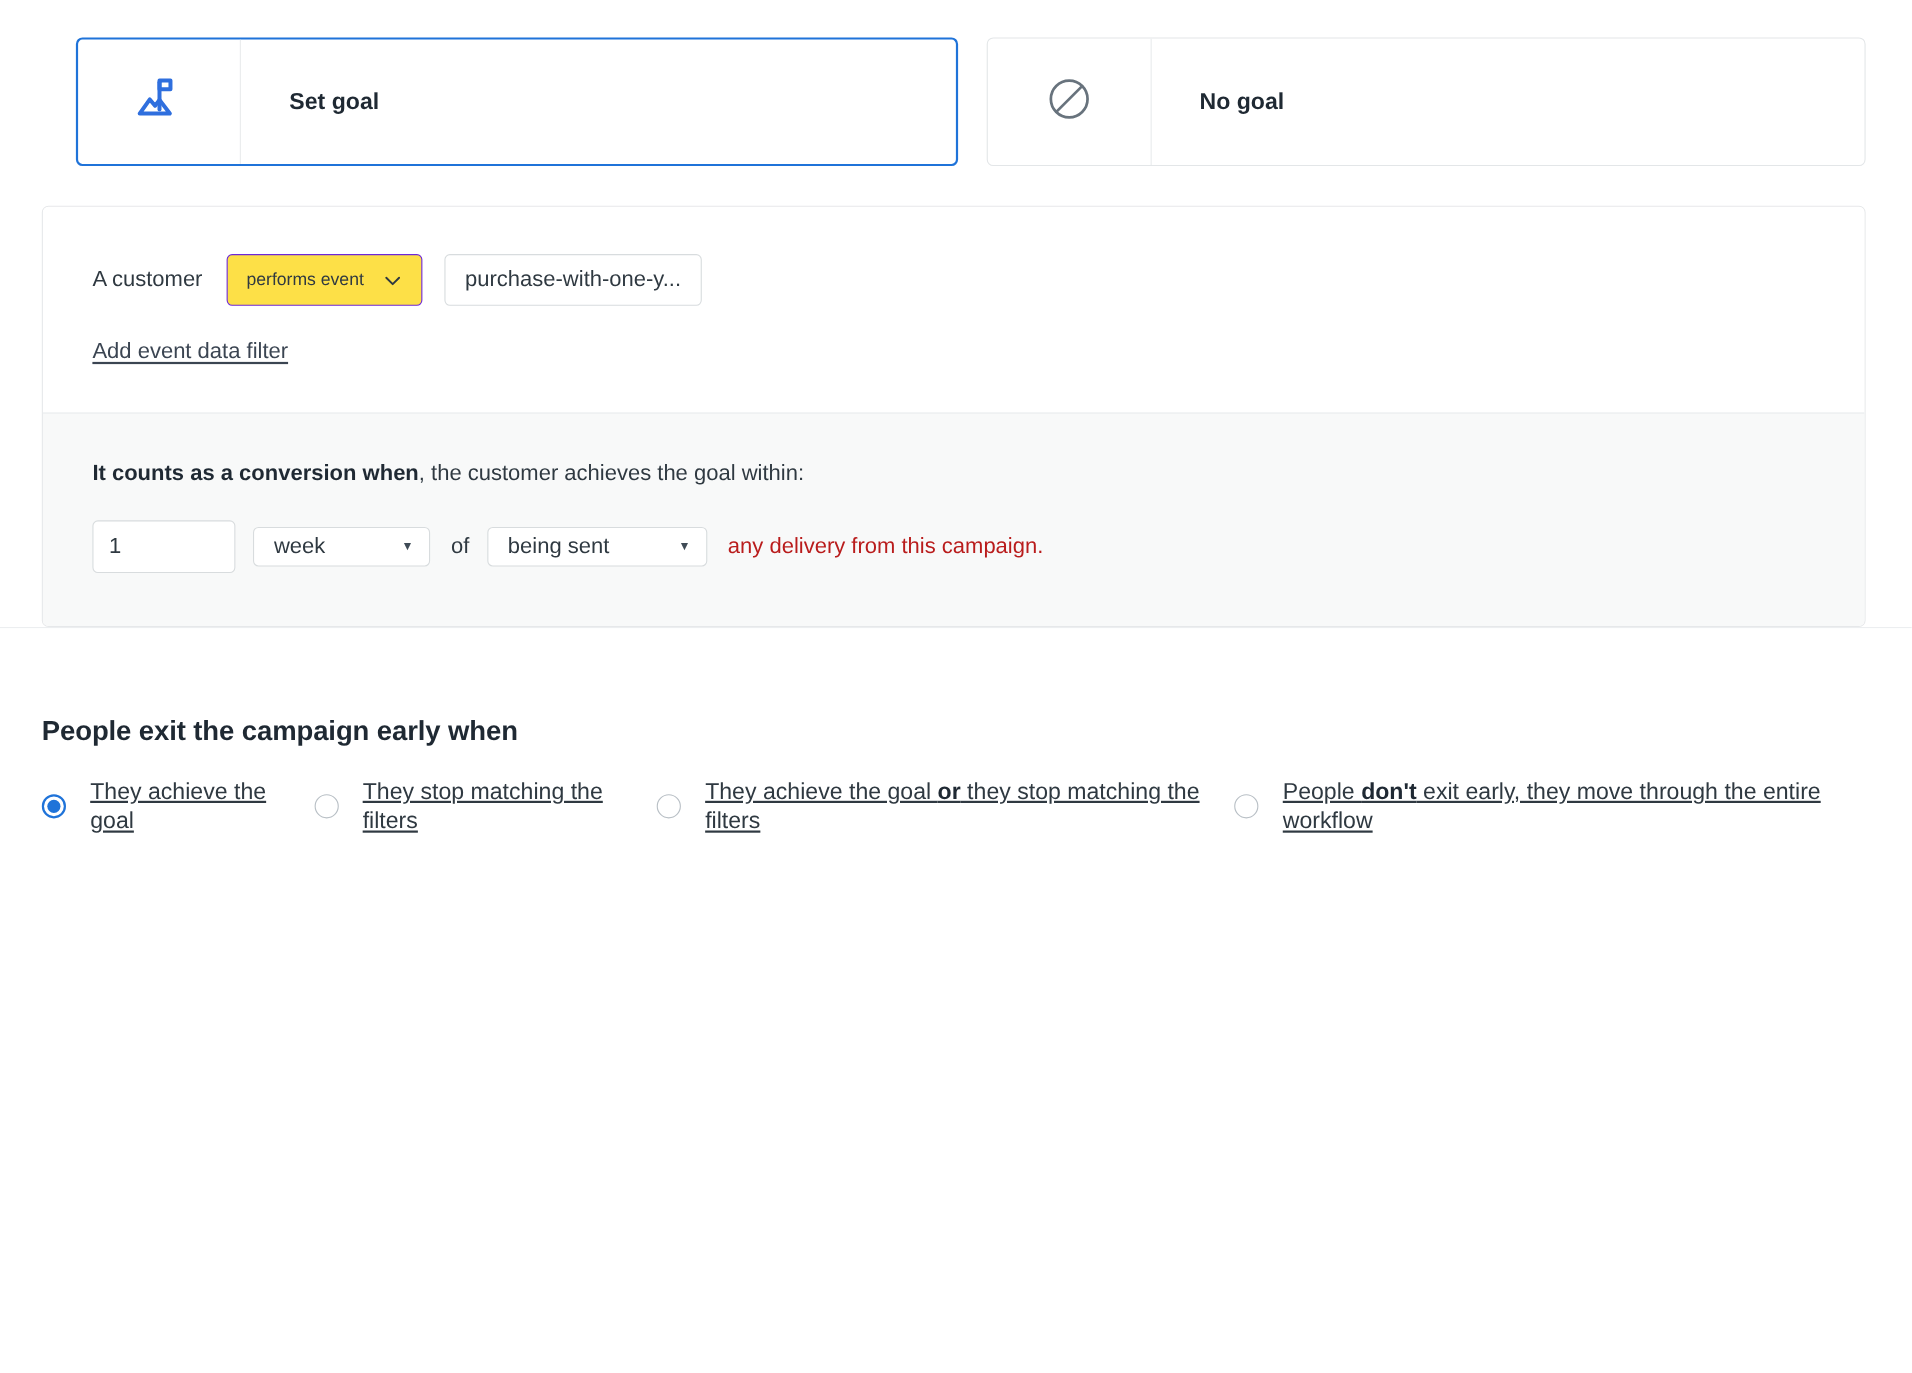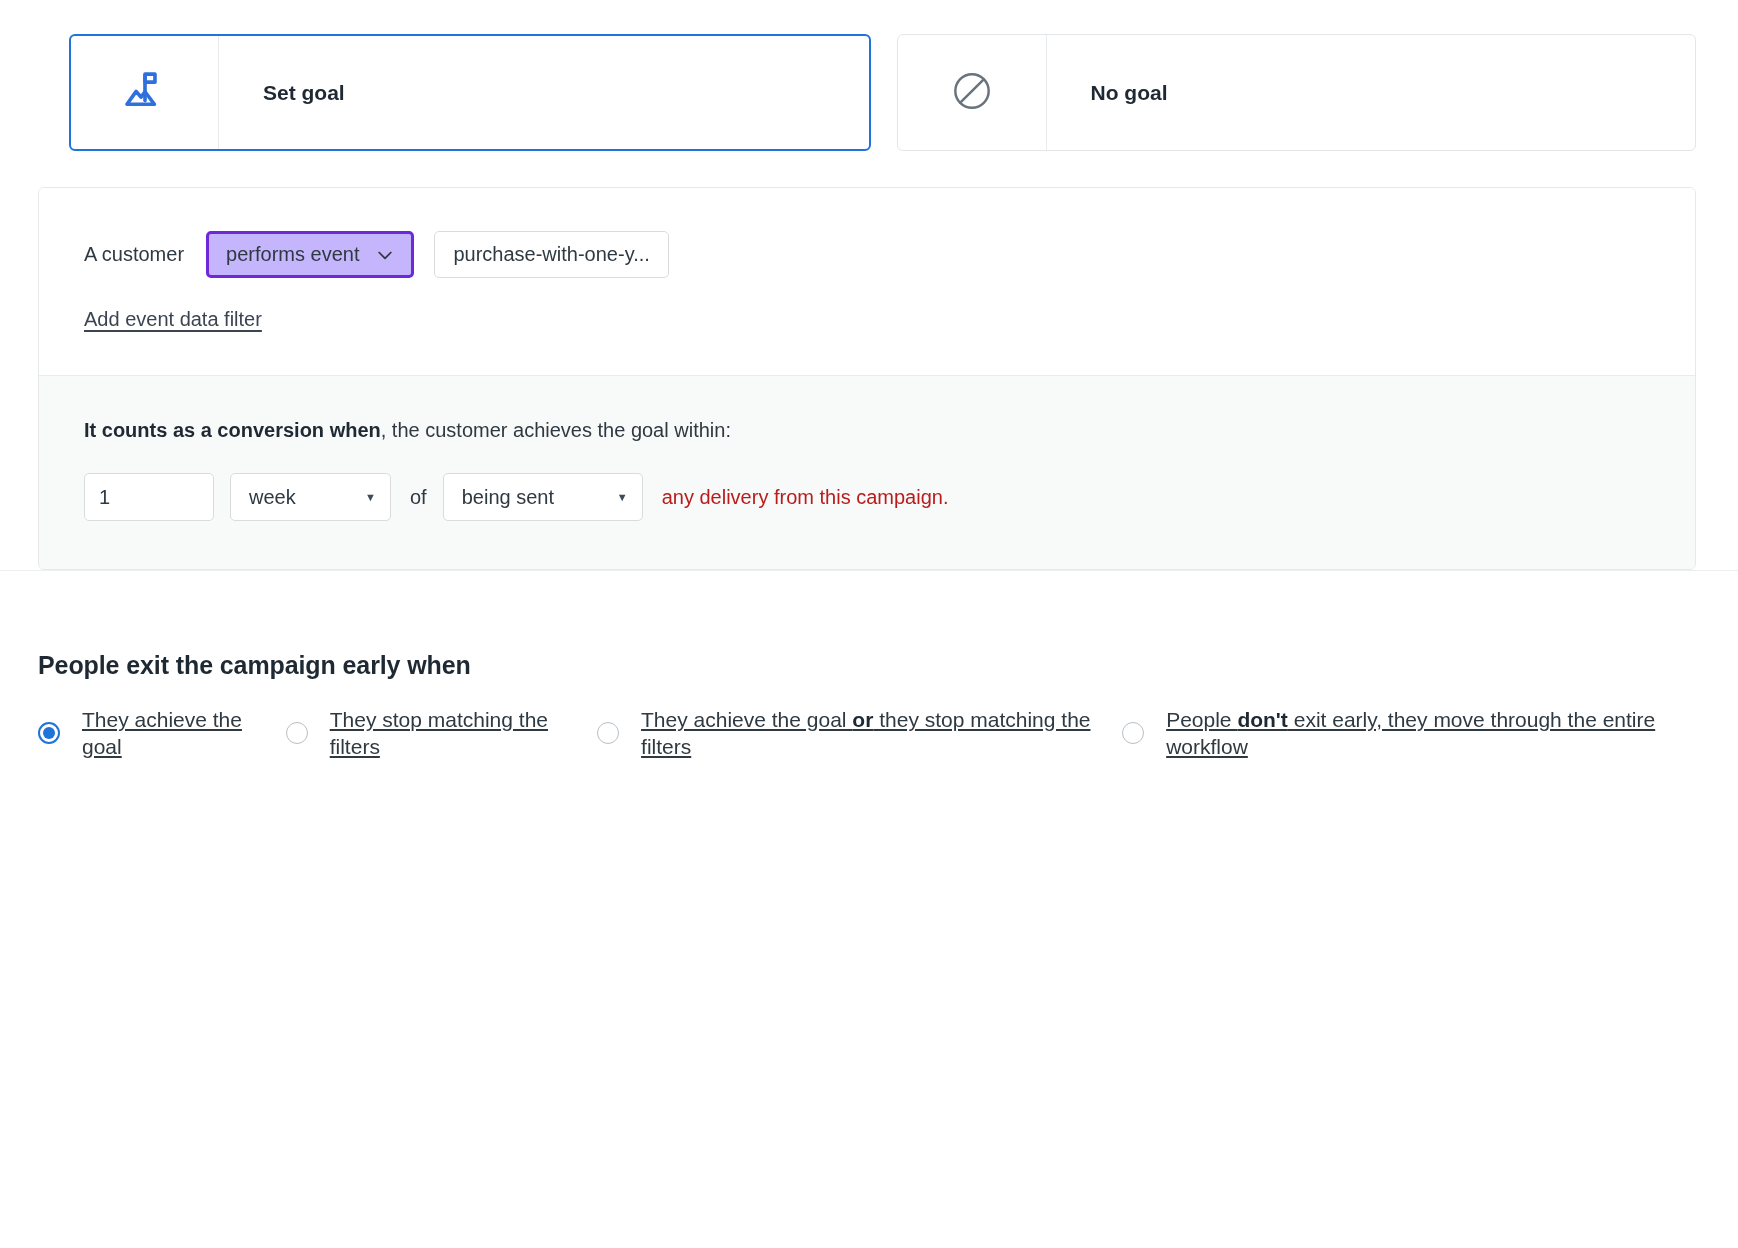--- a/index.html
+++ b/index.html
@@ -124,25 +124,25 @@
 
   .lbl-customer {
     margin-right: 22px;
   }
 
   .pill-select {
     display: inline-flex;
     align-items: center;
     justify-content: space-between;
     height: 47px;
-    border: 3px solid #6d28d9;
+    border: 1px solid #6d28d9;
     border-radius: 5px;
-    background: #c4b5fd;
+    background: #fde047;
     padding: 0 16px 0 17px;
-    font-size: 20px;
+    font-size: 16px;
     color: #2f3941;
     cursor: pointer;
     gap: 16px;
     white-space: nowrap;
   }
   .pill-select .chev {
     display: inline-flex;
     align-items: center;
     color: #2f3941;
   }
@@ -203,21 +203,21 @@
     font-family: "Liberation Sans", sans-serif;
     color: #2f3941;
     padding: 0 14px;
     outline: none;
   }
 
   .mini-select {
     display: inline-flex;
     align-items: center;
     justify-content: space-between;
-    height: 48px;
+    height: 36px;
     border: 1px solid #d8dcde;
     border-radius: 5px;
     background: #ffffff;
     font-size: 20px;
     color: #2f3941;
     padding: 0 14px 0 18px;
     margin-left: 16px;
     cursor: pointer;
     white-space: nowrap;
   }

